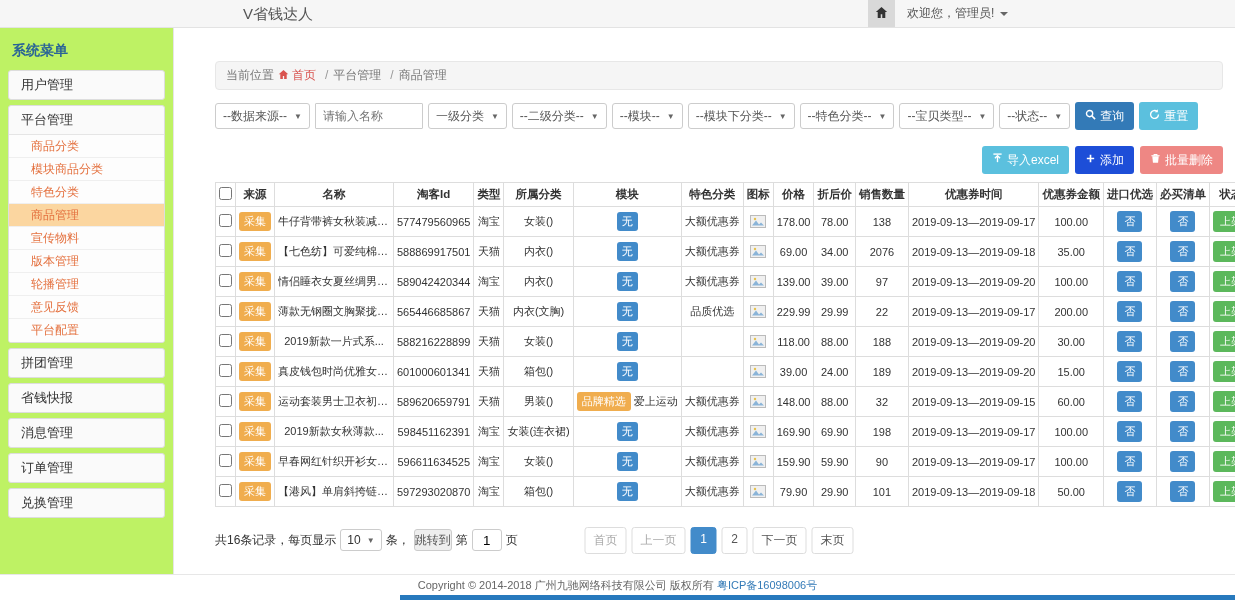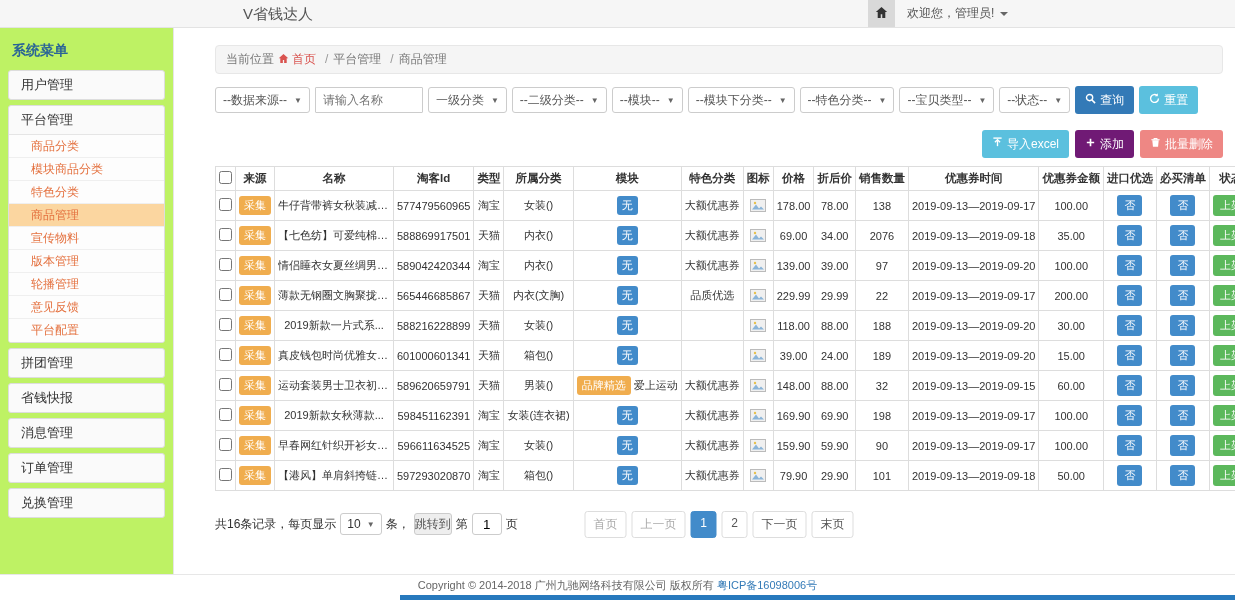--- a/index.html
+++ b/index.html
@@ -16,34 +16,34 @@
   .sidebar{position:absolute;top:28px;left:0;width:174px;bottom:22px;background:#bef264;border-right:1px solid #e5e5e5;padding:8px 8px 0 8px;overflow:hidden;}
   .sidebar-title{color:#2a6496;font-weight:bold;font-size:14px;margin:6px 0 10px 4px;}
   .side-group{margin-bottom:5px;border:1px solid #ddd;border-radius:3px;background:#fafafa;overflow:hidden;}
   .side-item{height:28px;line-height:28px;padding-left:12px;font-size:13px;color:#333;cursor:pointer;}
   .side-sub{background:#fdfdfd;border-top:1px solid #e5e5e5;}
   .side-sub-item{height:23px;line-height:23px;padding-left:22px;color:#e4703e;font-size:12px;border-bottom:1px solid #efefef;cursor:pointer;}
   .side-sub-item:last-child{border-bottom:none;}
   .side-sub-item.active{background:#fbd6a0;}
   
   .main{position:absolute;left:190px;top:28px;right:0;bottom:26px;background:#fff;padding:17px 12px 0 25px;overflow:hidden;}
-  .breadcrumb{background:#f5f5f5;border:1px solid #e7e7e7;border-radius:4px;padding:5px 10px;color:#777;display:flex;align-items:flex-start;gap:4px;font-size:12px;}
+  .breadcrumb{background:#f5f5f5;border:1px solid #e7e7e7;border-radius:4px;padding:5px 10px;color:#777;display:flex;align-items:flex-start;gap:4px;font-size:12px;margin-top:16px;}
   .breadcrumb .home-link{color:#d9534f;display:flex;align-items:center;gap:3px;cursor:pointer;text-decoration:none;}
   .crumb-sep::before{content:"/";margin:0 5px;color:#999;}
   .crumb-item{color:#777;}
   
   .filter-row{margin-top:12px;display:flex;align-items:center;gap:5px;}
   .fgroup{display:flex;align-items:center;gap:5px;text-align:center;}
   .fselect{display:inline-flex;align-items:center;gap:7px;border:1px solid #ccc;border-radius:3px;background:#fff;height:26px;padding:0 7px;color:#555;cursor:pointer;white-space:nowrap;}
   .fselect .caret{font-size:8px;color:#666;}
   .finput{height:26px;border:1px solid #ccc;border-radius:1px;padding:0 7px;width:108px;color:#555;font-size:12px;font-family:inherit;}
   .btn{display:inline-flex;align-items:center;gap:4px;border:none;border-radius:3px;color:#fff;height:26px;padding:14px 10px;font-size:12px;cursor:pointer;font-family:inherit;}
   .btn-primary{background:#337ab7;}
   .btn-info{background:#5bc0de;}
-  .btn-success{background:#701a75;}
+  .btn-success{background:#1d4ed8;}
   .btn-danger-light{background:#ee8784;}
   .action-row{margin-top:16px;display:flex;justify-content:flex-end;gap:6px;}
   .action-row .btn{height:24px;font-size:12px;align-items:center;}
   
   table{border-collapse:collapse;width:100%;margin-top:8px;font-size:11px;}
   th,td{border:1px solid #ddd;padding:4px 3px;text-align:center;white-space:nowrap;}
   th{font-weight:bold;color:#333;background:#fff;font-size:11.5px;}
   .name-cell{max-width:112px;overflow:hidden;text-overflow:ellipsis;margin:0 auto;}
   .badge{display:inline-block;padding:2px 5px;border-radius:3px;color:#fff;font-size:11px;}
   .badge-orange{background:#f0ad4e;}

